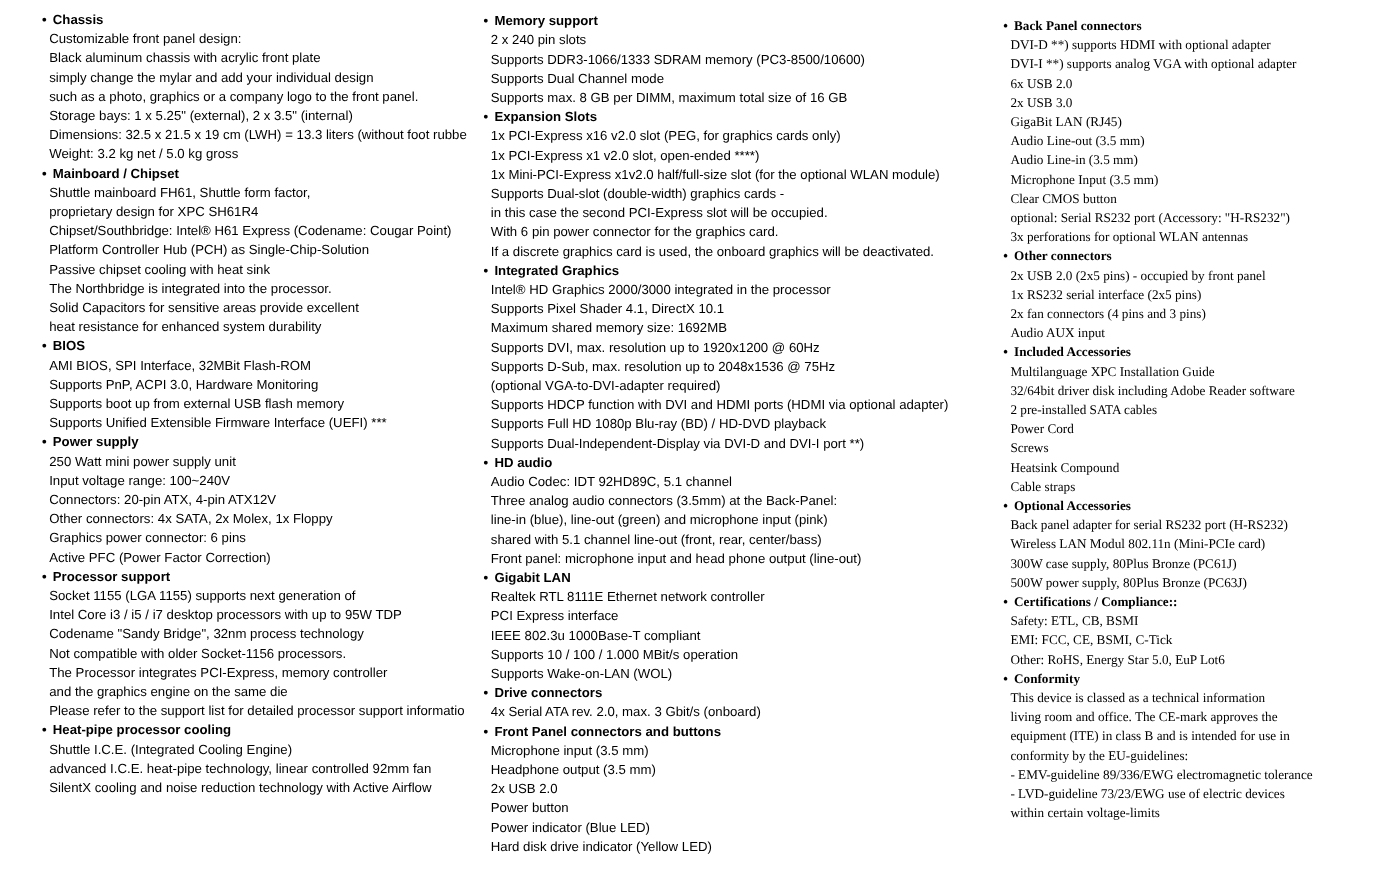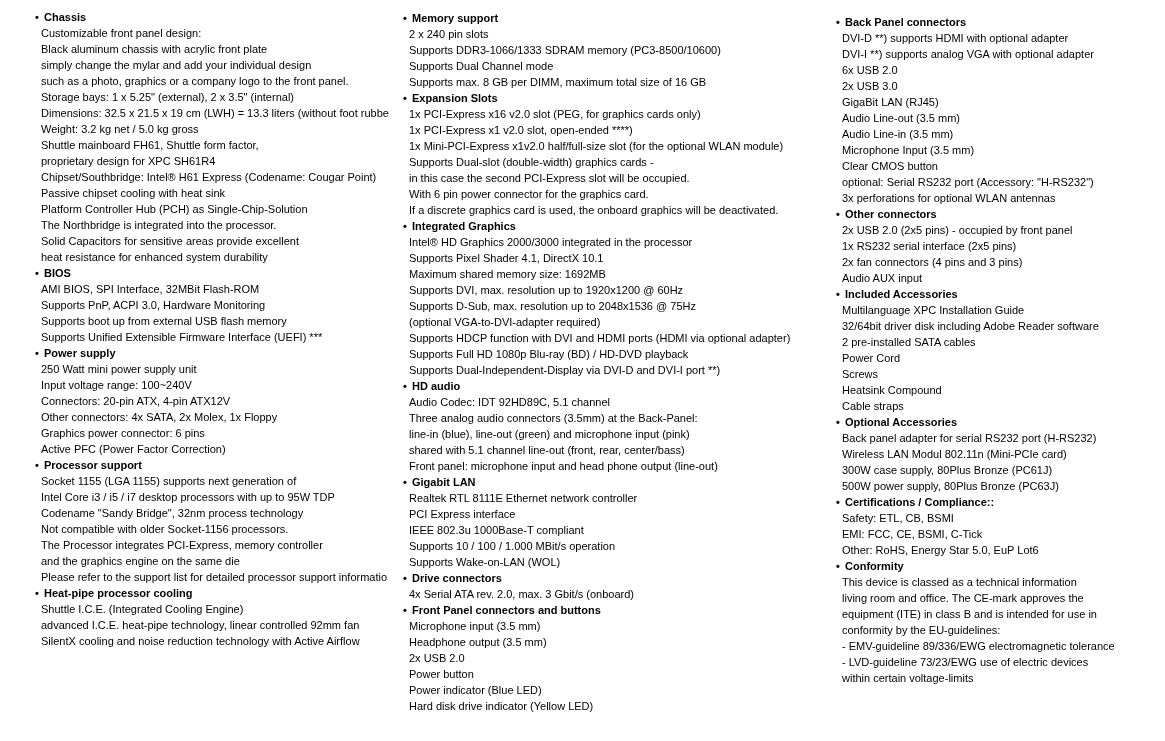--- a/index.html
+++ b/index.html
@@ -22,21 +22,21 @@
     inset: 0;
     background: #ffffff;
   }
   .col {
     position: absolute;
     overflow: hidden;
     white-space: nowrap;
   }
   .col-1 { left: 30px;  top: 9px;  width: 366px; height: 728px; }
   .col-2 { left: 398px; top: 10px; width: 406px; height: 728px; }
-  .col-3 { left: 831px; top: 14px; width: 334px; height: 724px; }
+  .col-3 { left: 831px; top: 14px; width: 334px; height: 724px; font-family: Liberation Serif, serif; }
   .heading {
     font-weight: bold;
     line-height: 16px;
     white-space: nowrap;
     padding-left: 5px;
   }
   .bullet {
     display: inline-block;
     width: 9px;
     font-weight: bold;
@@ -56,25 +56,26 @@
         <div class="heading"><span class="bullet">•</span><span class="title">Chassis</span></div>
         <div class="line">Customizable front panel design:</div>
         <div class="line">Black aluminum chassis with acrylic front plate</div>
         <div class="line">simply change the mylar and add your individual design</div>
         <div class="line">such as a photo, graphics or a company logo to the front panel.</div>
         <div class="line">Storage bays: 1 x 5.25" (external), 2 x 3.5" (internal)</div>
         <div class="line">Dimensions: 32.5 x 21.5 x 19 cm (LWH) = 13.3 liters (without foot rubbe</div>
         <div class="line">Weight: 3.2 kg net / 5.0 kg gross</div>
       </div>
       <div class="section">
+        <div class="heading"><span class="bullet">•</span><span class="title">Mainboard / Chipset</span></div>
         <div class="line">Shuttle mainboard FH61, Shuttle form factor,</div>
         <div class="line">proprietary design for XPC SH61R4</div>
         <div class="line">Chipset/Southbridge: Intel® H61 Express (Codename: Cougar Point)</div>
+        <div class="line">Platform Controller Hub (PCH) as Single-Chip-Solution</div>
         <div class="line">Passive chipset cooling with heat sink</div>
-        <div class="line">Platform Controller Hub (PCH) as Single-Chip-Solution</div>
         <div class="line">The Northbridge is integrated into the processor.</div>
         <div class="line">Solid Capacitors for sensitive areas provide excellent</div>
         <div class="line">heat resistance for enhanced system durability</div>
       </div>
       <div class="section">
         <div class="heading"><span class="bullet">•</span><span class="title">BIOS</span></div>
         <div class="line">AMI BIOS, SPI Interface, 32MBit Flash-ROM</div>
         <div class="line">Supports PnP, ACPI 3.0, Hardware Monitoring</div>
         <div class="line">Supports boot up from external USB flash memory</div>
         <div class="line">Supports Unified Extensible Firmware Interface (UEFI) ***</div>

